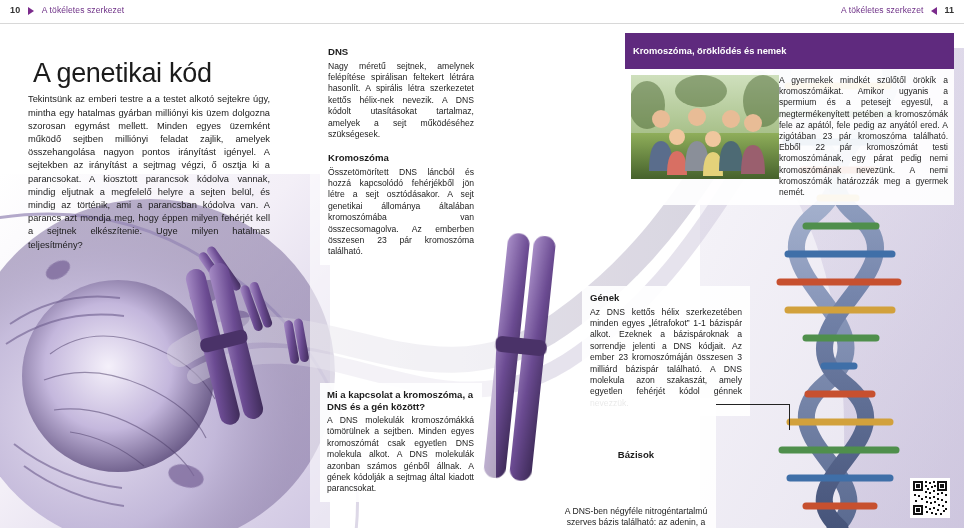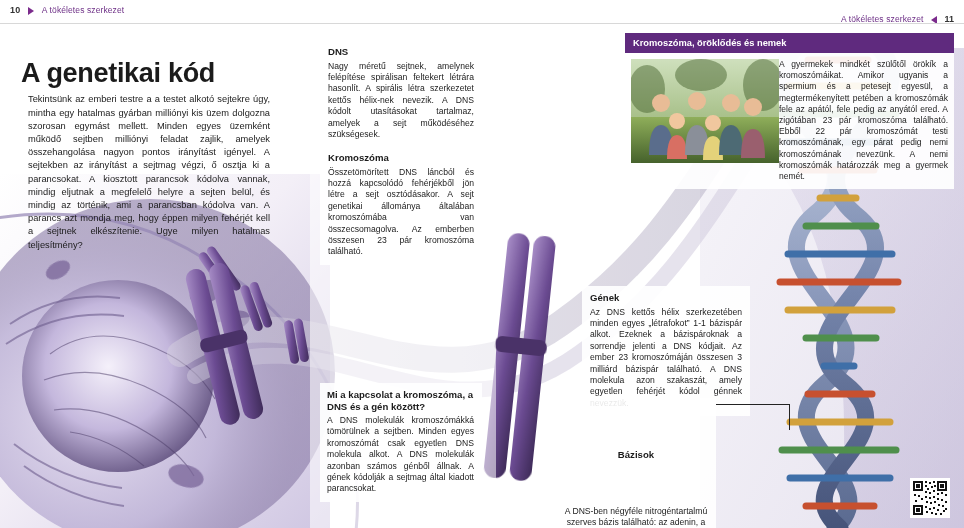--- a/index.html
+++ b/index.html
@@ -32,21 +32,21 @@
   .folio-left {
     position: absolute;
     left: 10px; top: 5px;
     font-size: 9px;
     font-weight: bold;
     color: #333;
     letter-spacing: .2px;
   }
   .folio-right {
     position: absolute;
-    right: 10px; top: 14px;
+    right: 10px; top: 5px;
     font-size: 9px;
     font-weight: bold;
     color: #333;
   }
   .tri {
     display: inline-block;
     width: 0; height: 0;
     border-top: 4px solid transparent;
     border-bottom: 4px solid transparent;
     vertical-align: middle;
@@ -75,23 +75,23 @@
     width: 964px;
     height: 504px;
     overflow: hidden;
     background: #ffffff;
   }
   .art svg { display: block; }
 
   
   .headline {
     position: absolute;
-    left: 21px; top: 40px;
+    left: 33px; top: 40px;
     font-size: 27px;
-    font-weight: bold;
+    font-weight: normal;
     color: #1b1b1b;
     letter-spacing: -.3px;
   }
   .intro {
     position: absolute;
     left: 28px; top: 84px;
     width: 242px;
     font-size: 9.3px;
     line-height: 13.2px;
     color: #1b1b1b;
@@ -133,21 +133,21 @@
     left: 625px; top: 33px;
     width: 329px;
     background: rgba(255,255,255,0.92);
     box-sizing: border-box;
   }
   .panel-head {
     background: #5f2a7e;
     color: #ffffff;
     font-size: 9.3px;
     font-weight: bold;
-    padding: 4px 8px;
+    padding: 12px 8px;
     line-height: 12px;
   }
   .panel-body {
     display: flex;
     padding: 6px 6px 7px 6px;
   }
   .photo {
     width: 148px;
     height: 104px;
     flex: 0 0 148px;

